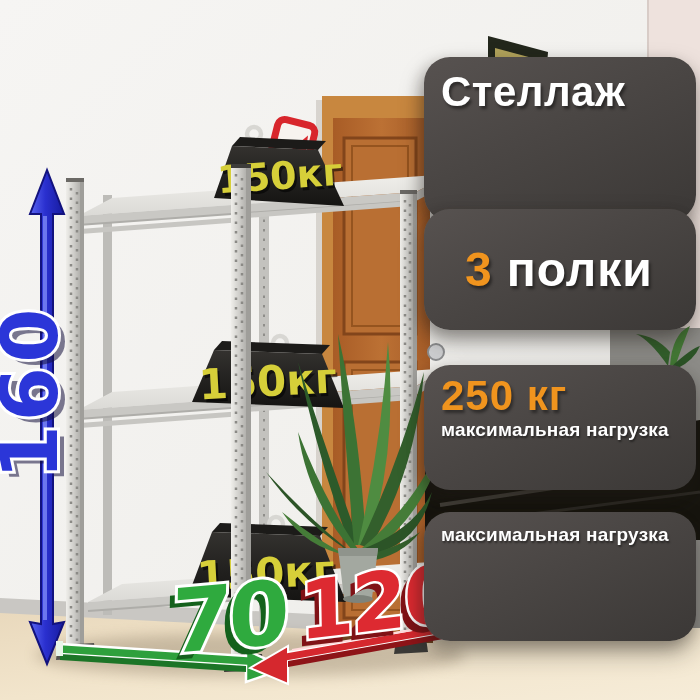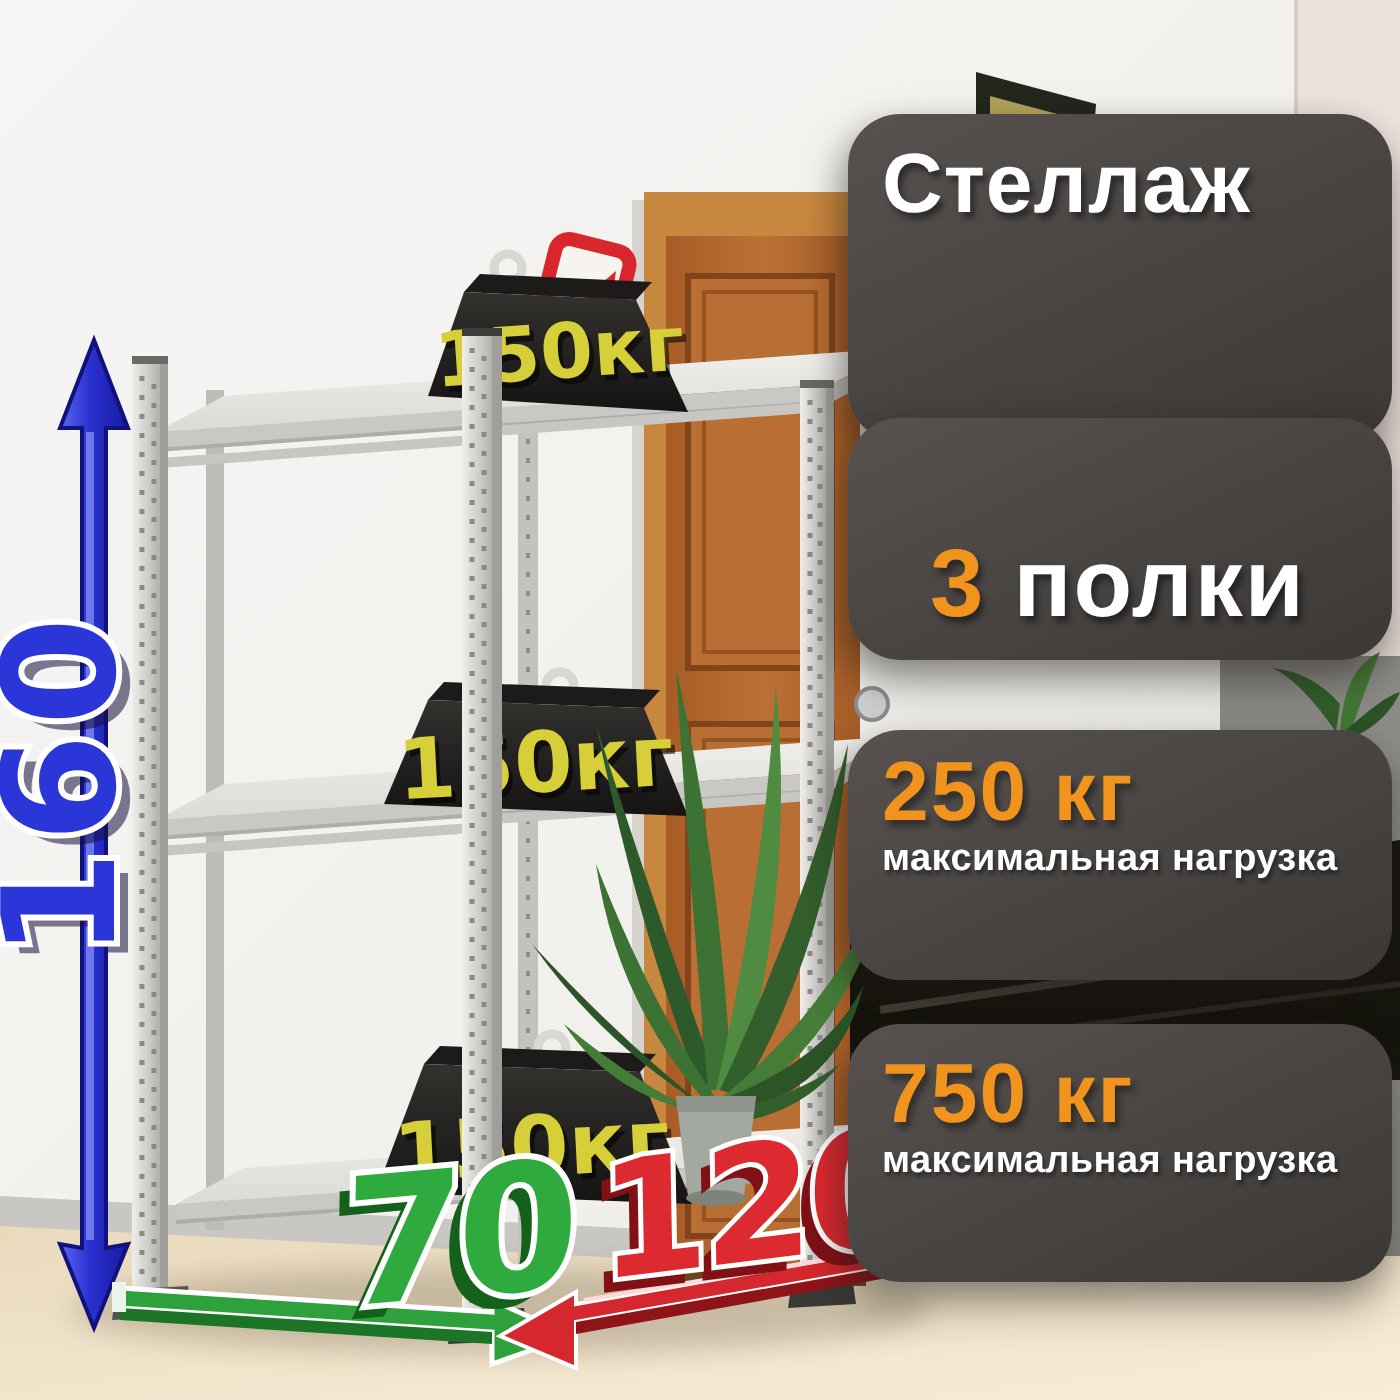--- a/index.html
+++ b/index.html
@@ -8,21 +8,21 @@
   #scene{position:absolute;left:0;top:0;}
   .badge{position:absolute;left:424px;width:272px;box-sizing:border-box;
          border-radius:26px;padding:10px 14px 10px 17px;
          background:linear-gradient(155deg,#575250 0%,#4a4644 45%,#3b3836 100%);
          box-shadow:0 12px 24px rgba(30,25,20,.35), -4px 6px 14px rgba(30,25,20,.25);
          color:#fff;}
   .badge .t-title{font-size:42px;font-weight:800;line-height:50px;letter-spacing:.5px;
          text-shadow:2px 3px 3px rgba(0,0,0,.45);}
   .badge .t-size{font-size:40px;font-weight:800;line-height:48px;color:#f0941e;
          letter-spacing:.5px;text-shadow:2px 3px 3px rgba(0,0,0,.4);}
-  .badge.center{display:flex;align-items:flex-end;padding-left:41px;}
+  .badge.center{display:flex;align-items:center;padding-left:41px;}
   .badge .t-shelves{font-size:48px;font-weight:800;letter-spacing:1px;
          text-shadow:2px 3px 3px rgba(0,0,0,.45);}
   .badge .t-shelves .num{color:#f0941e;margin-right:14px;}
   .badge .t-value{font-size:42px;font-weight:800;line-height:46px;color:#f0941e;
          text-shadow:2px 3px 3px rgba(0,0,0,.4);letter-spacing:1px;}
   .badge .t-note{font-size:19px;font-weight:700;line-height:22px;letter-spacing:.2px;
          text-shadow:1px 2px 2px rgba(0,0,0,.45);}
   .badge .t-target{font-size:42px;font-weight:800;line-height:45px;letter-spacing:.5px;
          text-shadow:2px 3px 3px rgba(0,0,0,.45);}
   .dim-text{font-family:"DejaVu Sans",sans-serif;font-weight:bold;}
@@ -272,17 +272,16 @@
     <span class="num">3</span><span>полки</span>
   </div>
 </div>
 
 <div class="badge" style="top:365px;height:125px;padding-top:8px;">
   <div class="t-value">250 кг</div>
   <div class="t-note">максимальная нагрузка</div>
 </div>
 
 <div class="badge" style="top:512px;height:129px;padding-top:12px;">
-  <div class="t-value">750 кг</div>
   <div class="t-note">максимальная нагрузка</div>
 </div>
 
 </div>
 
 </body></html>

